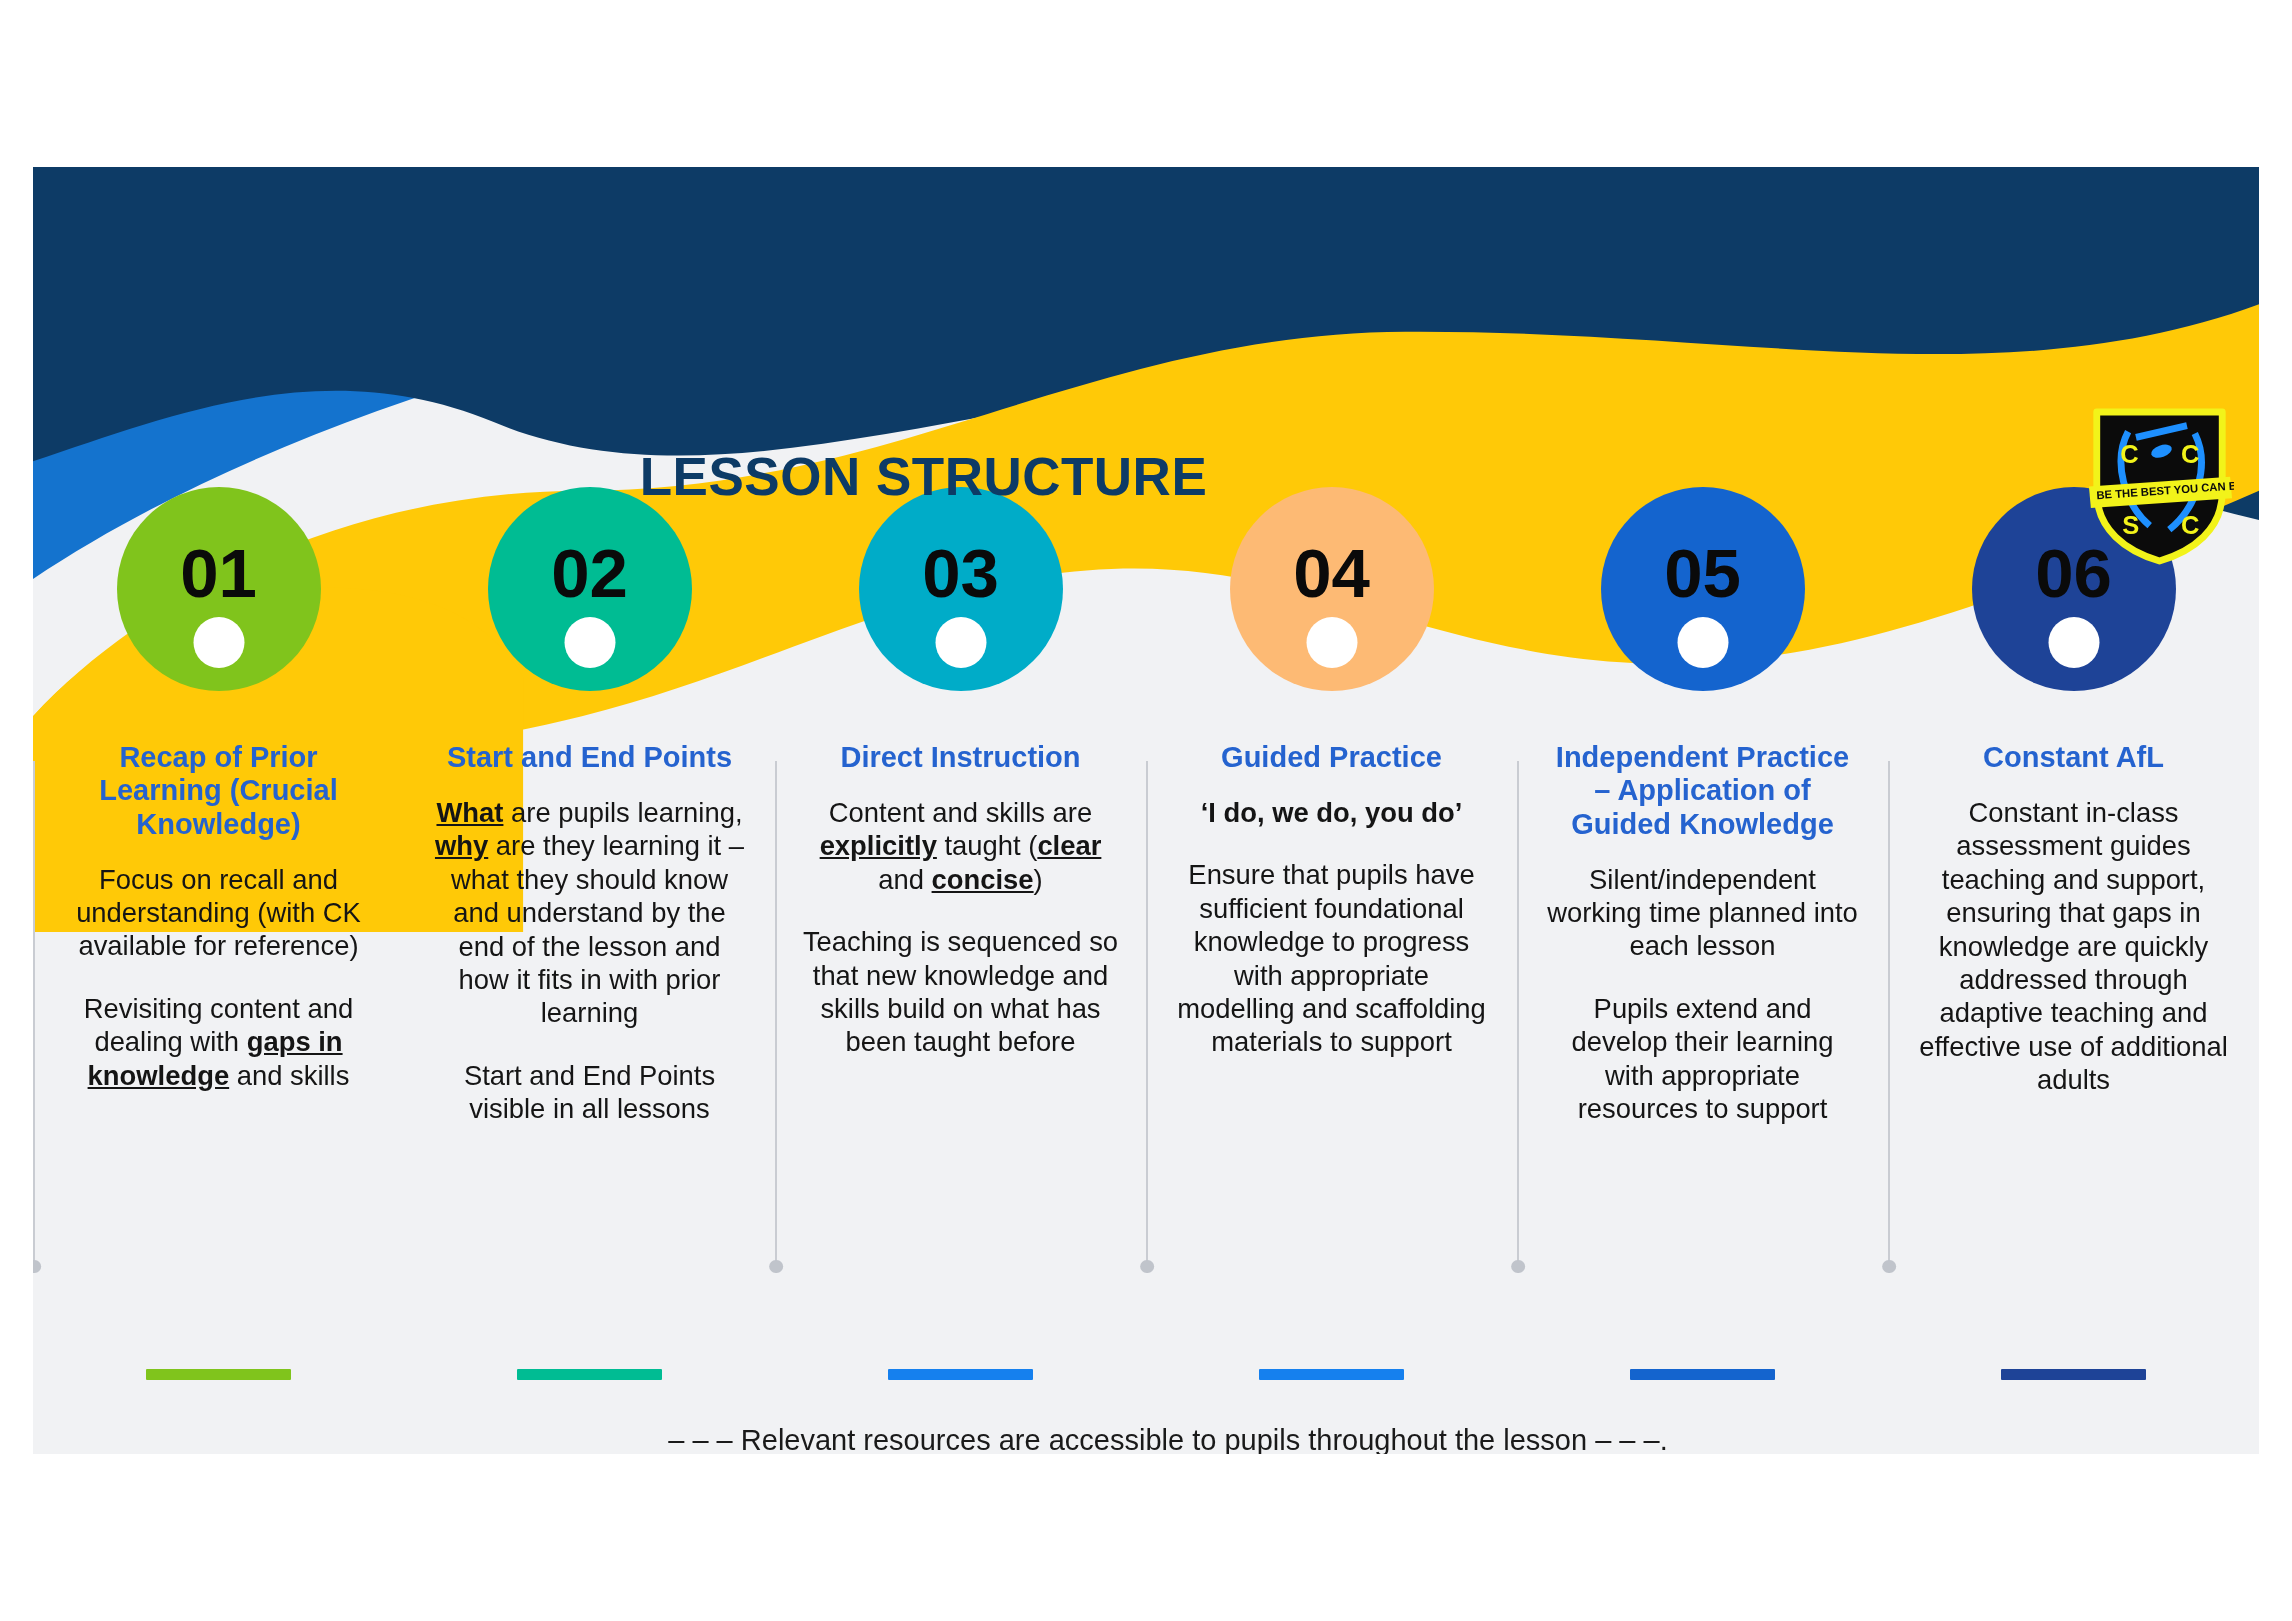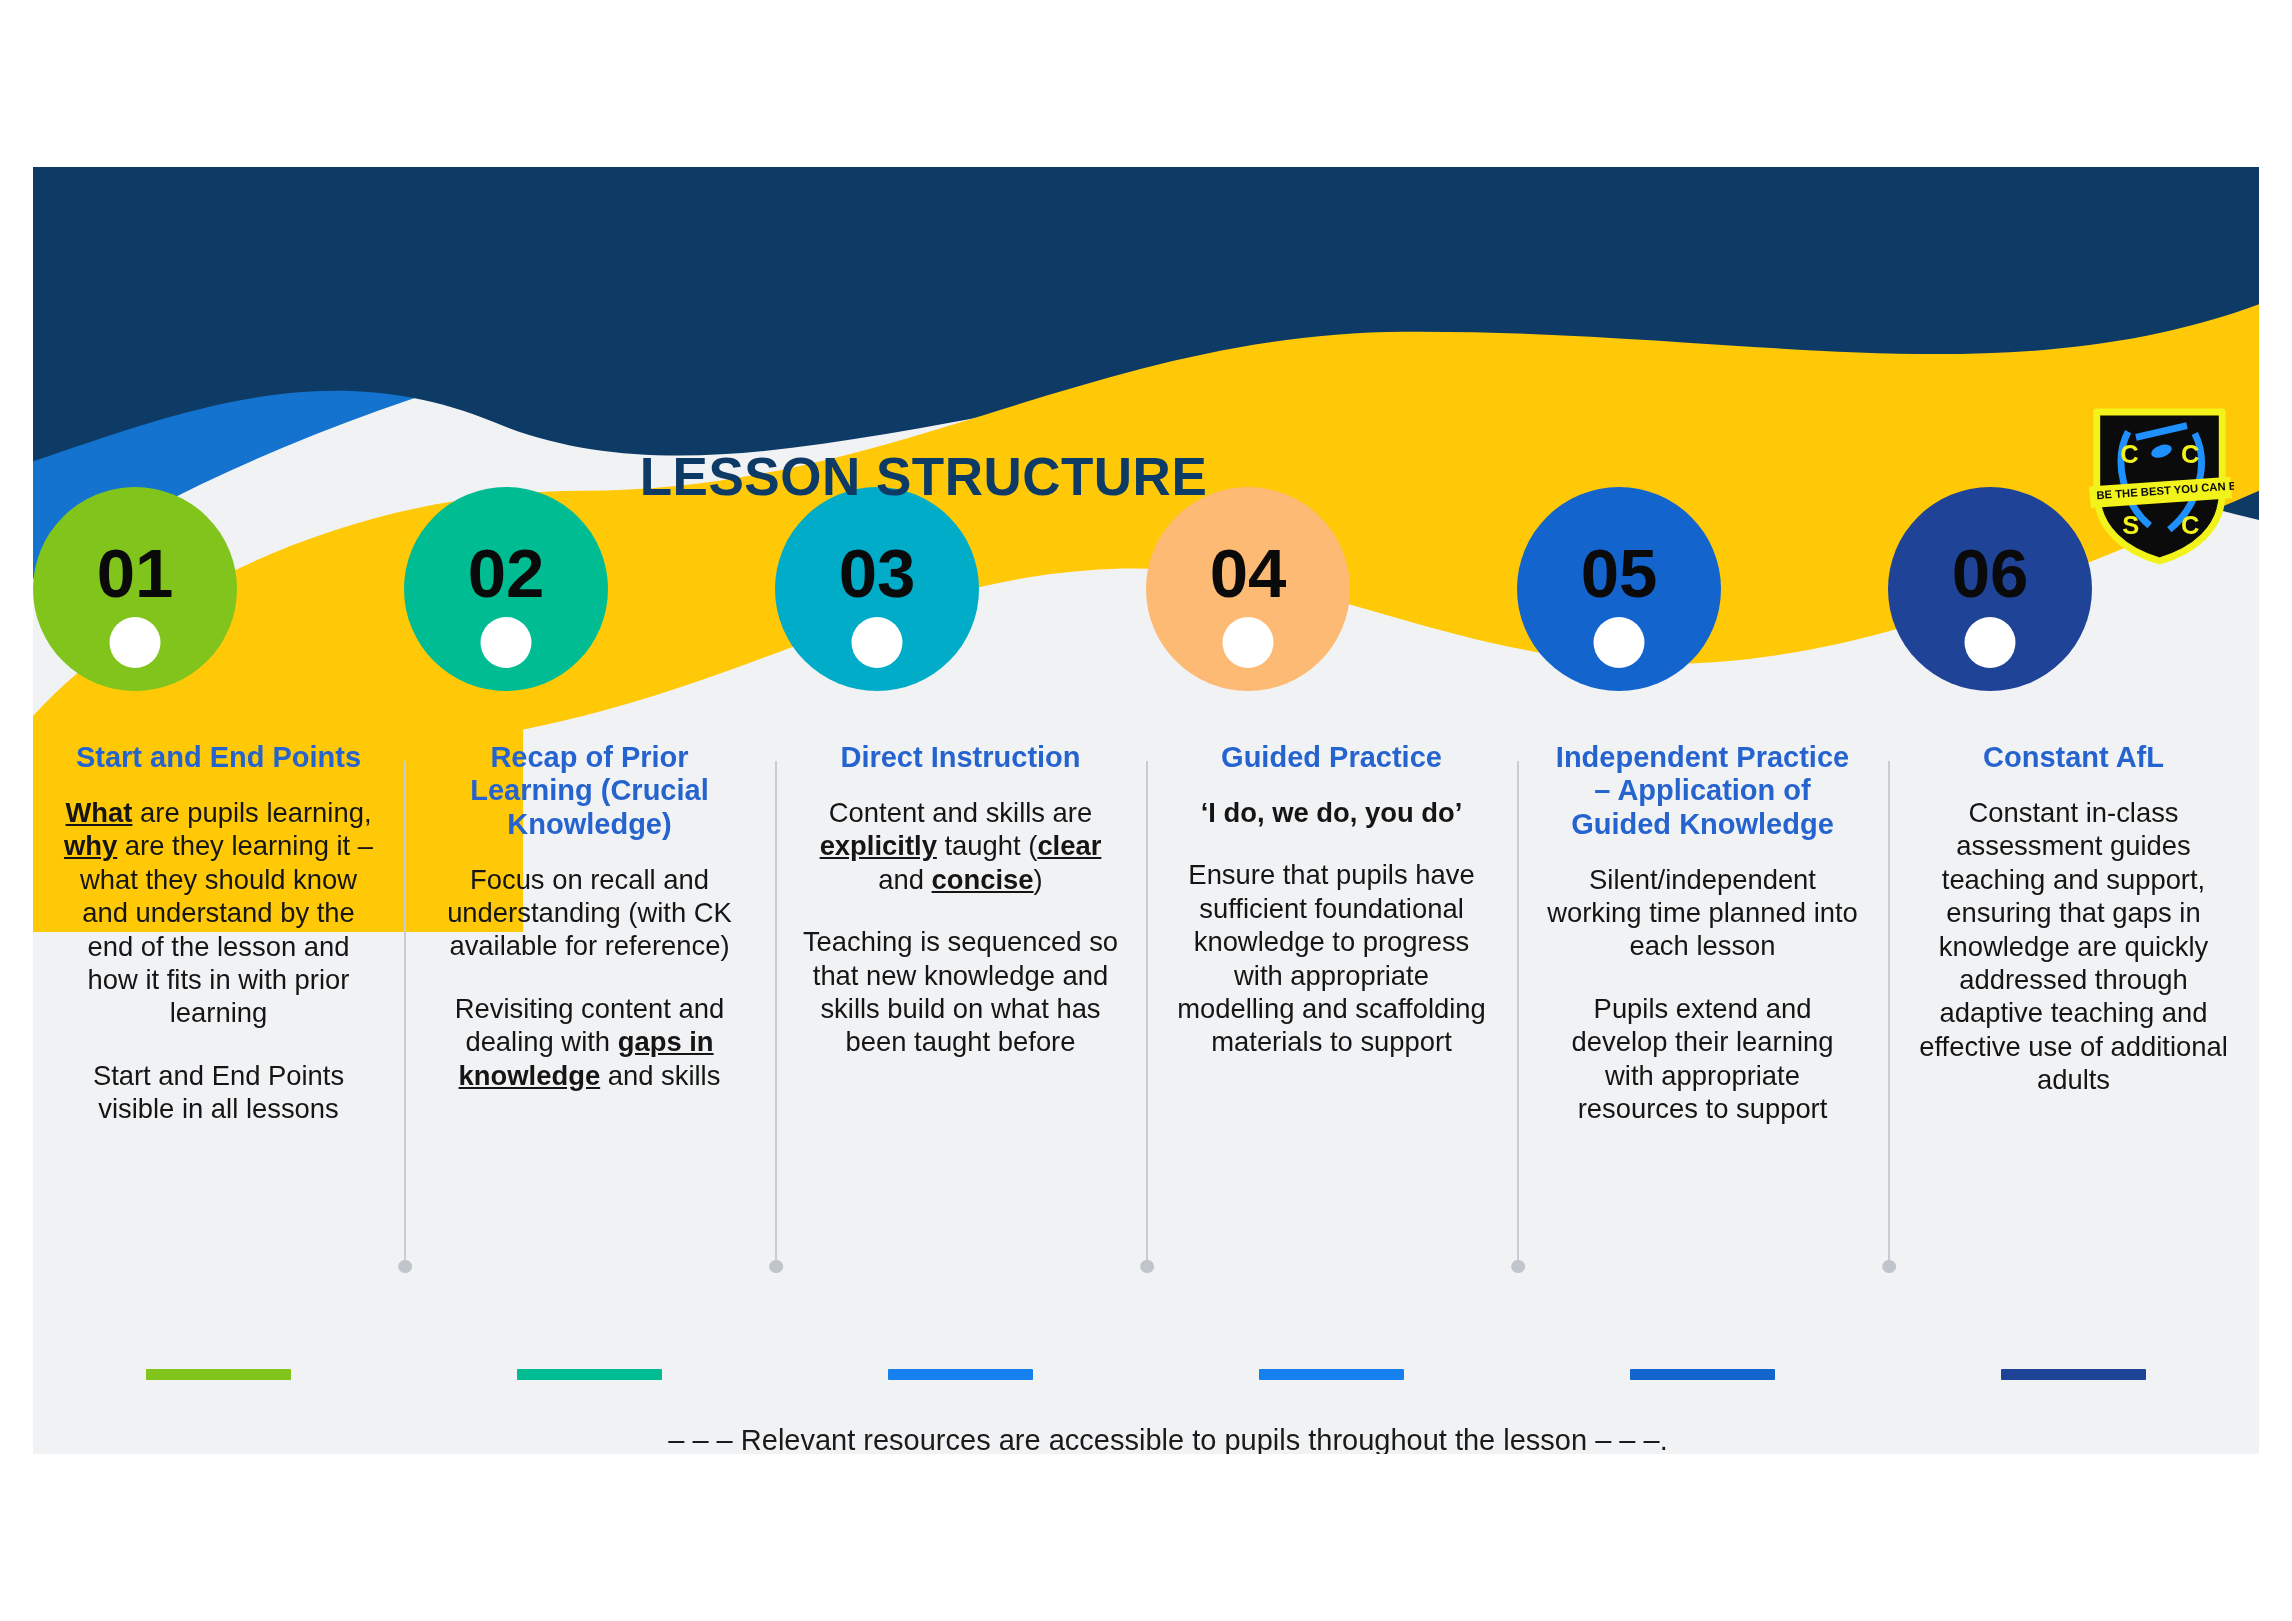--- a/index.html
+++ b/index.html
@@ -48,21 +48,21 @@
   #circles {
     position: absolute;
     left: 0; top: 320px;
     width: 2226px; height: 255px;
     display: flex;
     z-index: 4;
   }
   .circle-cell {
     flex: 1 1 0;
     display: flex;
-    justify-content: flex-start;
+    justify-content: center;
     align-items: flex-start;
   }
   .circle {
     position: relative;
     width: 204px; height: 204px;
     border-radius: 50%;
     display: flex;
     justify-content: center;
     align-items: center;
   }
@@ -222,38 +222,38 @@
       <div class="circle" style="background:#1E4397">
         <span class="num">06</span>
         <span class="dot"></span>
       </div>
     </div>
   </div>
 
   <div id="columns">
 
     <div class="col">
+      <div class="divider"></div>
+      <div class="col-heading">Recap of Prior Learning (Crucial Knowledge)</div>
+      <div class="col-body">
+        <p>Focus on recall and understanding (with CK available for reference)</p>
+        <p>Revisiting content and dealing with <span class="emph">gaps in knowledge</span> and skills</p>
+      </div>
+    </div>
+
+    <div class="col">
       <div class="col-heading">Start and End Points</div>
       <div class="col-body">
         <p><span class="emph">What</span> are pupils learning, <span class="emph">why</span> are they learning it – what they should know and understand by the end of the lesson and how it fits in with prior learning</p>
         <p>Start and End Points visible in all lessons</p>
       </div>
     </div>
 
     <div class="col">
       <div class="divider"></div>
-      <div class="col-heading">Recap of Prior Learning (Crucial Knowledge)</div>
-      <div class="col-body">
-        <p>Focus on recall and understanding (with CK available for reference)</p>
-        <p>Revisiting content and dealing with <span class="emph">gaps in knowledge</span> and skills</p>
-      </div>
-    </div>
-
-    <div class="col">
-      <div class="divider"></div>
       <div class="col-heading">Direct Instruction</div>
       <div class="col-body">
         <p>Content and skills are <span class="emph">explicitly</span> taught (<span class="emph">clear</span> and <span class="emph">concise</span>)</p>
         <p>Teaching is sequenced so that new knowledge and skills build on what has been taught before</p>
       </div>
     </div>
 
     <div class="col">
       <div class="divider"></div>
       <div class="col-heading">Guided Practice</div>

